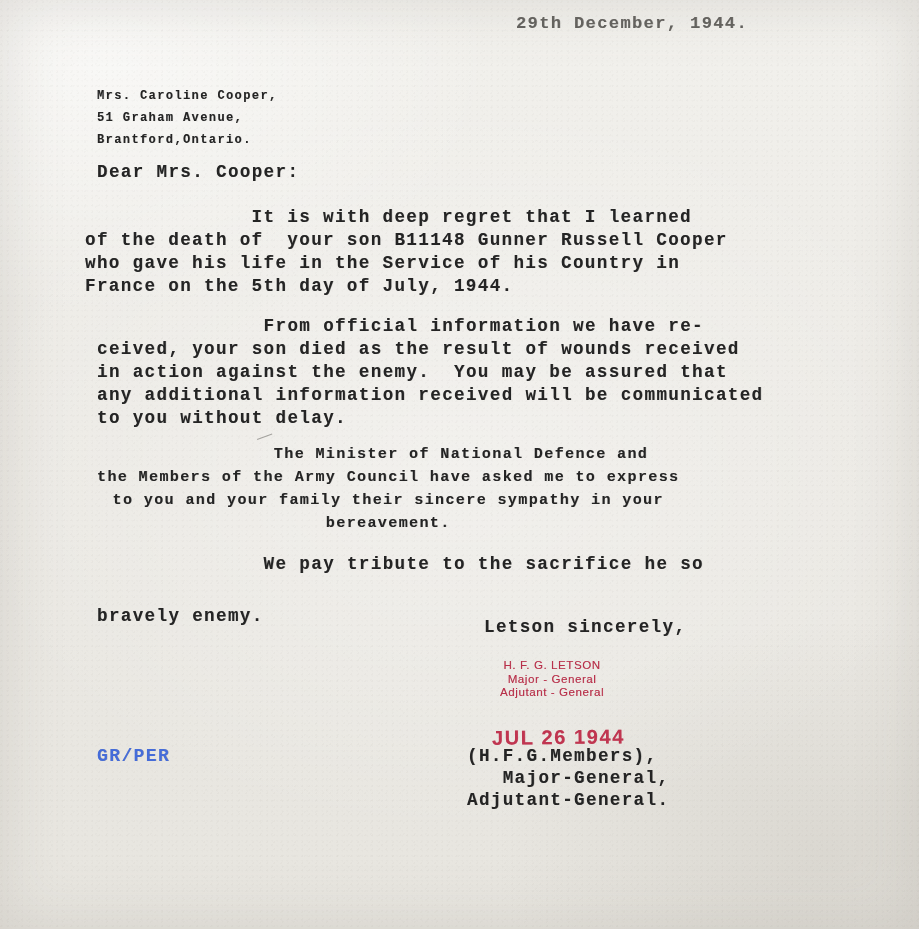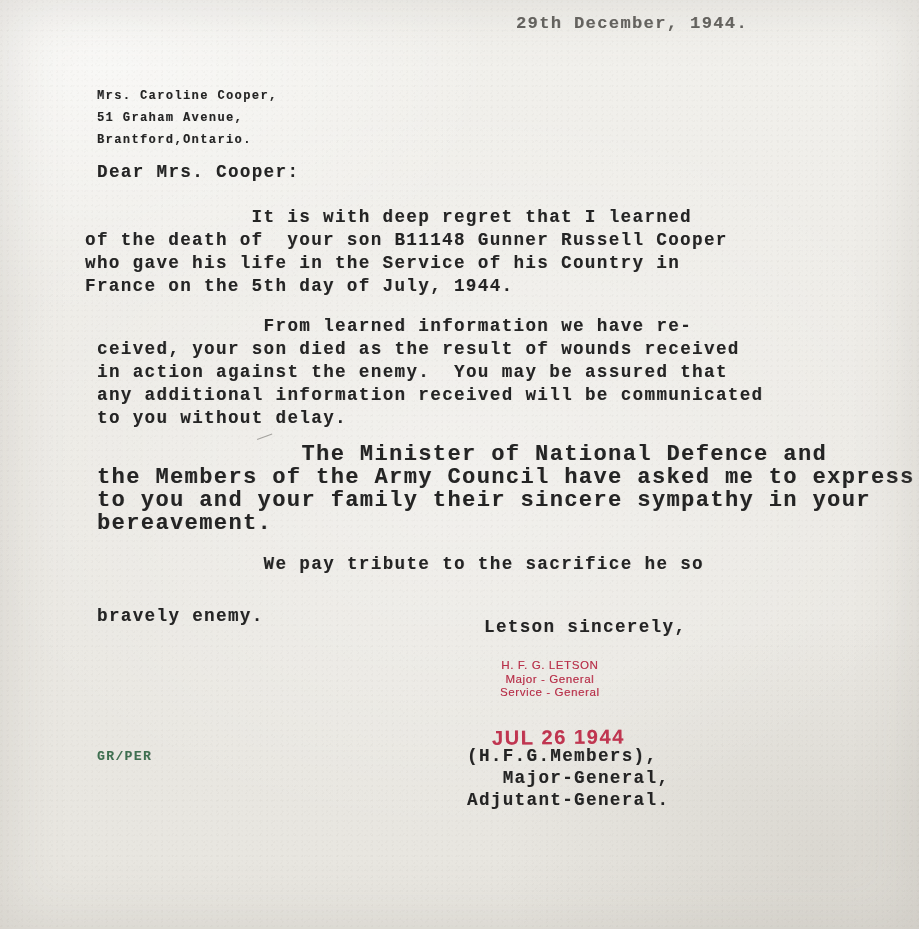--- a/index.html
+++ b/index.html
@@ -52,24 +52,24 @@
     line-height: 23px;
     text-shadow: 0.4px 0.3px 0 rgba(40,40,40,0.35);
   }
   .tw.light { color: #3d3b38; opacity: 0.88; }
 
   #date        { left: 516px; top: 12px;  font-size: 17px; color: #4a4845; opacity: .85; }
   #addr        { left: 97px;  top: 85px;  font-size: 12px; line-height: 22px; }
   #salutation  { left: 97px;  top: 161px; font-size: 17.5px; }
   #para1       { left: 85px;  top: 206px; font-size: 17.5px; line-height: 23px; }
   #para2       { left: 97px;  top: 315px; font-size: 17.5px; line-height: 23px; }
-  #para3       { left: 97px;  top: 443px; font-size: 22px; line-height: 23px; }
+  #para3       { left: 97px;  top: 443px; font-size: 15px; line-height: 23px; text-align: center; }
   #para4       { left: 97px;  top: 551px; font-size: 17.5px; line-height: 26px; }
   #closing     { left: 484px; top: 616px; font-size: 17.5px; }
-  #ref         { left: 97px;  top: 745px; font-size: 13px; color: #14532d; opacity: .8; }
+  #ref         { left: 97px;  top: 745px; font-size: 18px; color: #1d4ed8; opacity: .8; }
   #block       { left: 467px; top: 745px; font-size: 17.5px; line-height: 22px; }
 
   
   .redink {
     position: absolute;
     color: #b8304a;
     font-family: "Liberation Sans", sans-serif;
     white-space: pre;
     text-shadow: 0.3px 0 0 rgba(184,48,74,0.45);
   }
@@ -118,42 +118,42 @@
 51 Graham Avenue,
 Brantford,Ontario.</div>
 
   <div class="tw" id="salutation">Dear Mrs. Cooper:</div>
 
   <div class="tw" id="para1">              It is with deep regret that I learned
 of the death of  your son B11148 Gunner Russell Cooper
 who gave his life in the Service of his Country in
 France on the 5th day of July, 1944.</div>
 
-  <div class="tw" id="para2">              From learned information we have re-
+  <div class="tw" id="para2">              From official information we have re-
 ceived, your son died as the result of wounds received
 in action against the enemy.  You may be assured that
 any additional information received will be communicated
 to you without delay.</div>
 
   <div class="tick"></div>
 
   <div class="tw" id="para3">              The Minister of National Defence and
 the Members of the Army Council have asked me to express
 to you and your family their sincere sympathy in your
 bereavement.</div>
 
   <div class="tw" id="para4">              We pay tribute to the sacrifice he so
 
 bravely enemy.</div>
 
   <div class="tw" id="closing">Letson sincerely,</div>
 
   <div class="redink" id="sig-stamp">H. F. G. LETSON
 Major - General
-Service - General</div>
+Adjutant - General</div>
 
   <div class="redink" id="date-stamp">JUL 26 1944</div>
 
   <div class="tw" id="block">(H.F.G.Members),
    Major-General,
 Adjutant-General.</div>
 
   <div class="tw" id="ref">GR/PER</div>
 
 </div>

